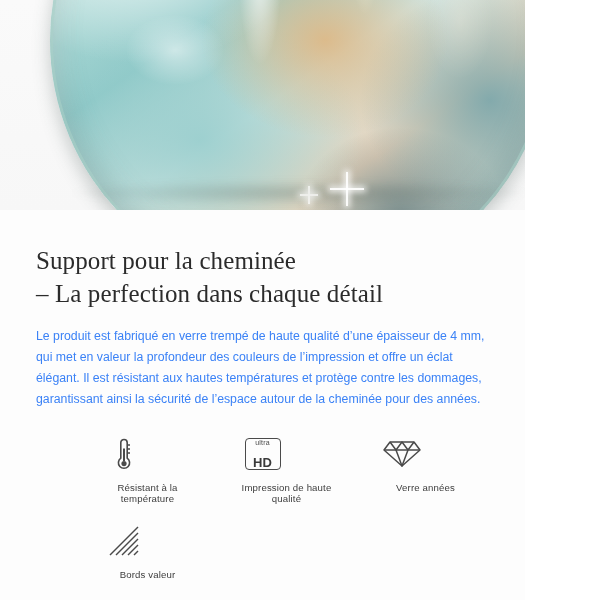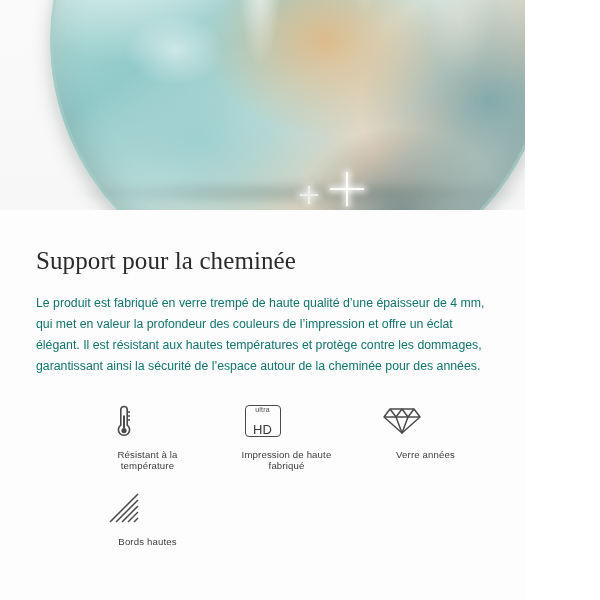--- a/index.html
+++ b/index.html
@@ -116,21 +116,21 @@
     margin: 14px 0 0 0;
     letter-spacing: 0.1px;
   }
   .headline .line2 {
     display: block;
   }
   .body-text {
     margin: 16px 0 0 0;
     font-size: 12.3px;
     line-height: 1.72;
-    color: #0f766e;
+    color: #3b82f6;
     max-width: 505px;
   }
 
   
   .features {
     margin-top: 22px;
     display: grid;
     grid-template-columns: repeat(3, 1fr);
     row-gap: 16px;
     column-gap: 0;
@@ -168,21 +168,21 @@
     justify-content: center;
     line-height: 1;
   }
   .hd-badge .ultra {
     font-size: 7px;
     letter-spacing: 0.2px;
     color: #4a4a4a;
   }
   .hd-badge .hd {
     font-size: 13px;
-    font-weight: normal;
+    font-weight: bold;
     color: #3a3a3a;
     margin-top: 10px;
   }
 </style>
 </head>
 <body>
 
 <div class="page">
 
   <div class="hero">
@@ -191,20 +191,21 @@
       <div class="marble-veins"></div>
     </div>
     <div class="plate-edge-shadow"></div>
     <div class="sparkle sparkle-1"></div>
     <div class="sparkle sparkle-2"></div>
   </div>
 
   <div class="content">
     <h1 class="headline">
       <span>Support pour la cheminée</span>
+      <span class="line2">– La perfection dans chaque détail</span>
     </h1>
 
     <p class="body-text">Le produit est fabriqué en verre trempé de haute qualité d’une épaisseur de 4 mm, qui met en valeur la profondeur des couleurs de l’impression et offre un éclat élégant. Il est résistant aux hautes températures et protège contre les dommages, garantissant ainsi la sécurité de l’espace autour de la cheminée pour des années.</p>
 
     <div class="features">
 
       <div class="feature">
         <div class="feature-icon">
           <svg width="24" height="38" viewBox="0 0 24 38" fill="none" stroke="#4a4a4a" stroke-width="1.6">
             <path d="M12 4.5a3.2 3.2 0 0 0-3.2 3.2v15.4a5.6 5.6 0 1 0 6.4 0V7.7A3.2 3.2 0 0 0 12 4.5z"></path>
@@ -216,21 +217,21 @@
         <div class="feature-label">Résistant à la température</div>
       </div>
 
       <div class="feature">
         <div class="feature-icon">
           <div class="hd-badge">
             <span class="ultra">ultra</span>
             <span class="hd">HD</span>
           </div>
         </div>
-        <div class="feature-label">Impression de haute fabriqué</div>
+        <div class="feature-label">Impression de haute qualité</div>
       </div>
 
 
       <div class="feature">
         <div class="feature-icon">
           <svg width="40" height="34" viewBox="0 0 40 34" fill="none" stroke="#4a4a4a" stroke-width="1.5" stroke-linejoin="round">
             <path d="M8 5h24l6 8-18 16L2 13z"></path>
             <path d="M2 13h36"></path>
             <path d="M8 5l6 8 6 16 6-16 6-8"></path>
             <path d="M14 13l6-8 6 8"></path>
@@ -243,19 +244,19 @@
         <div class="feature-icon">
           <svg width="34" height="34" viewBox="0 0 34 34" fill="none" stroke="#4a4a4a" stroke-width="1.5">
             <path d="M3 31 31 3"></path>
             <path d="M3 31V11L23 31H3z" stroke="none" fill="none"></path>
             <path d="M9 31 31 9"></path>
             <path d="M15 31 31 15"></path>
             <path d="M21 31 31 21"></path>
             <path d="M27 31 31 27"></path>
           </svg>
         </div>
-        <div class="feature-label">Bords hautes</div>
+        <div class="feature-label">Bords valeur</div>
       </div>
 
 
     </div>
   </div>
 </div>
 
 </body></html>

